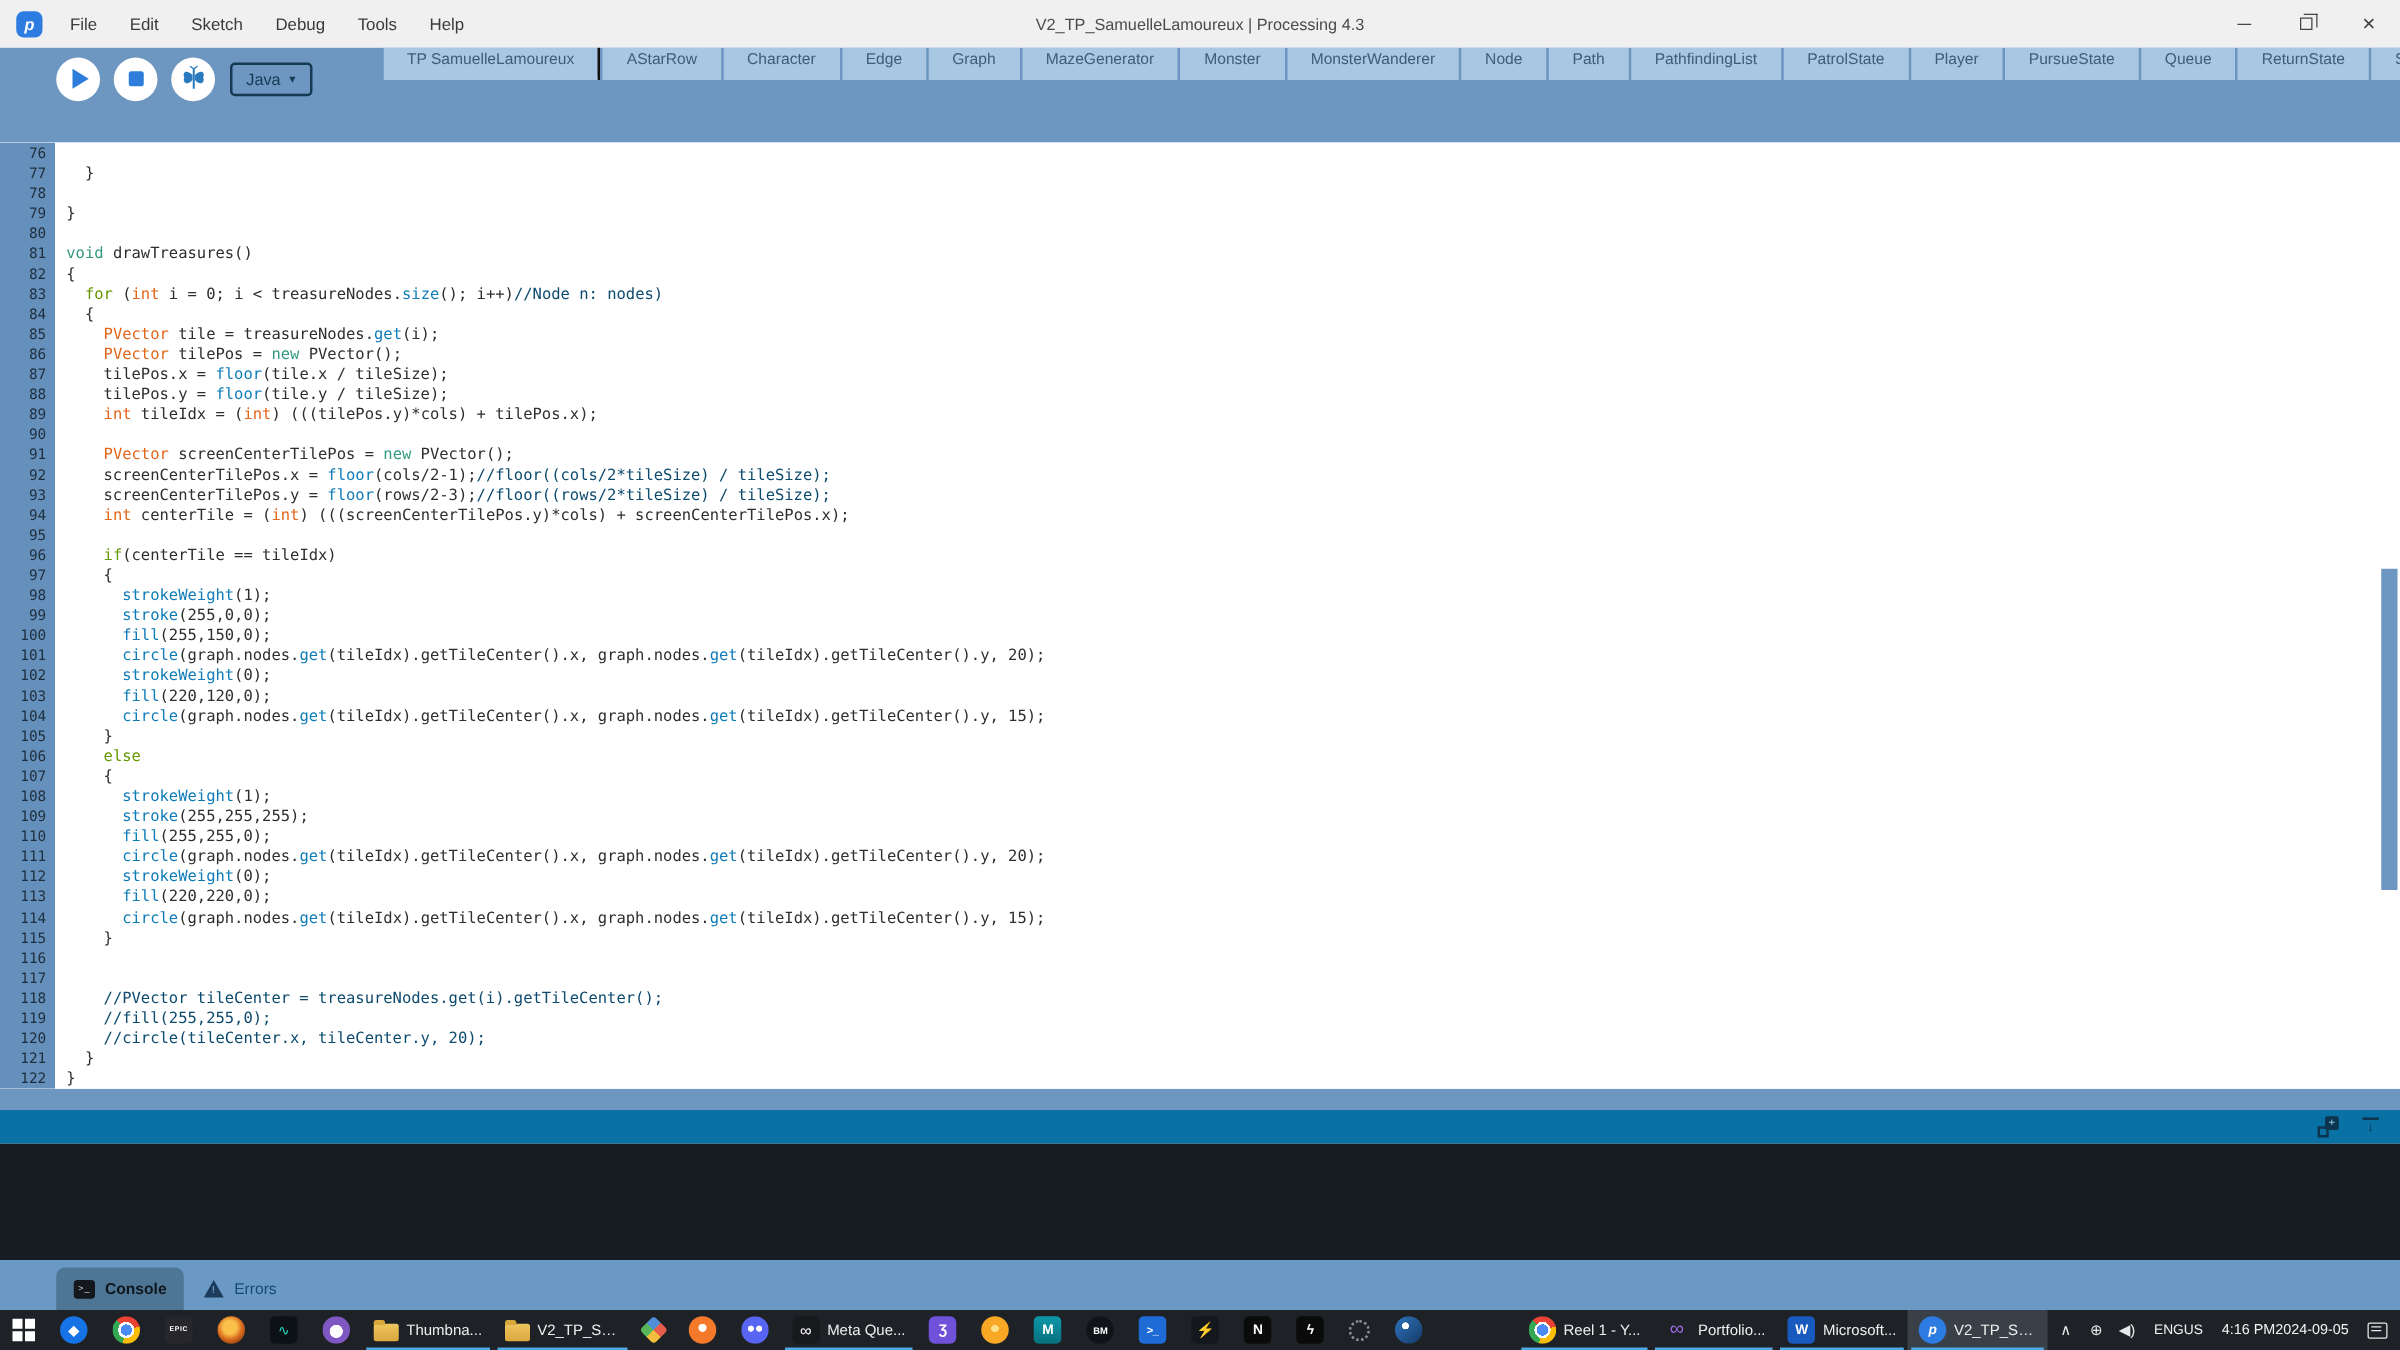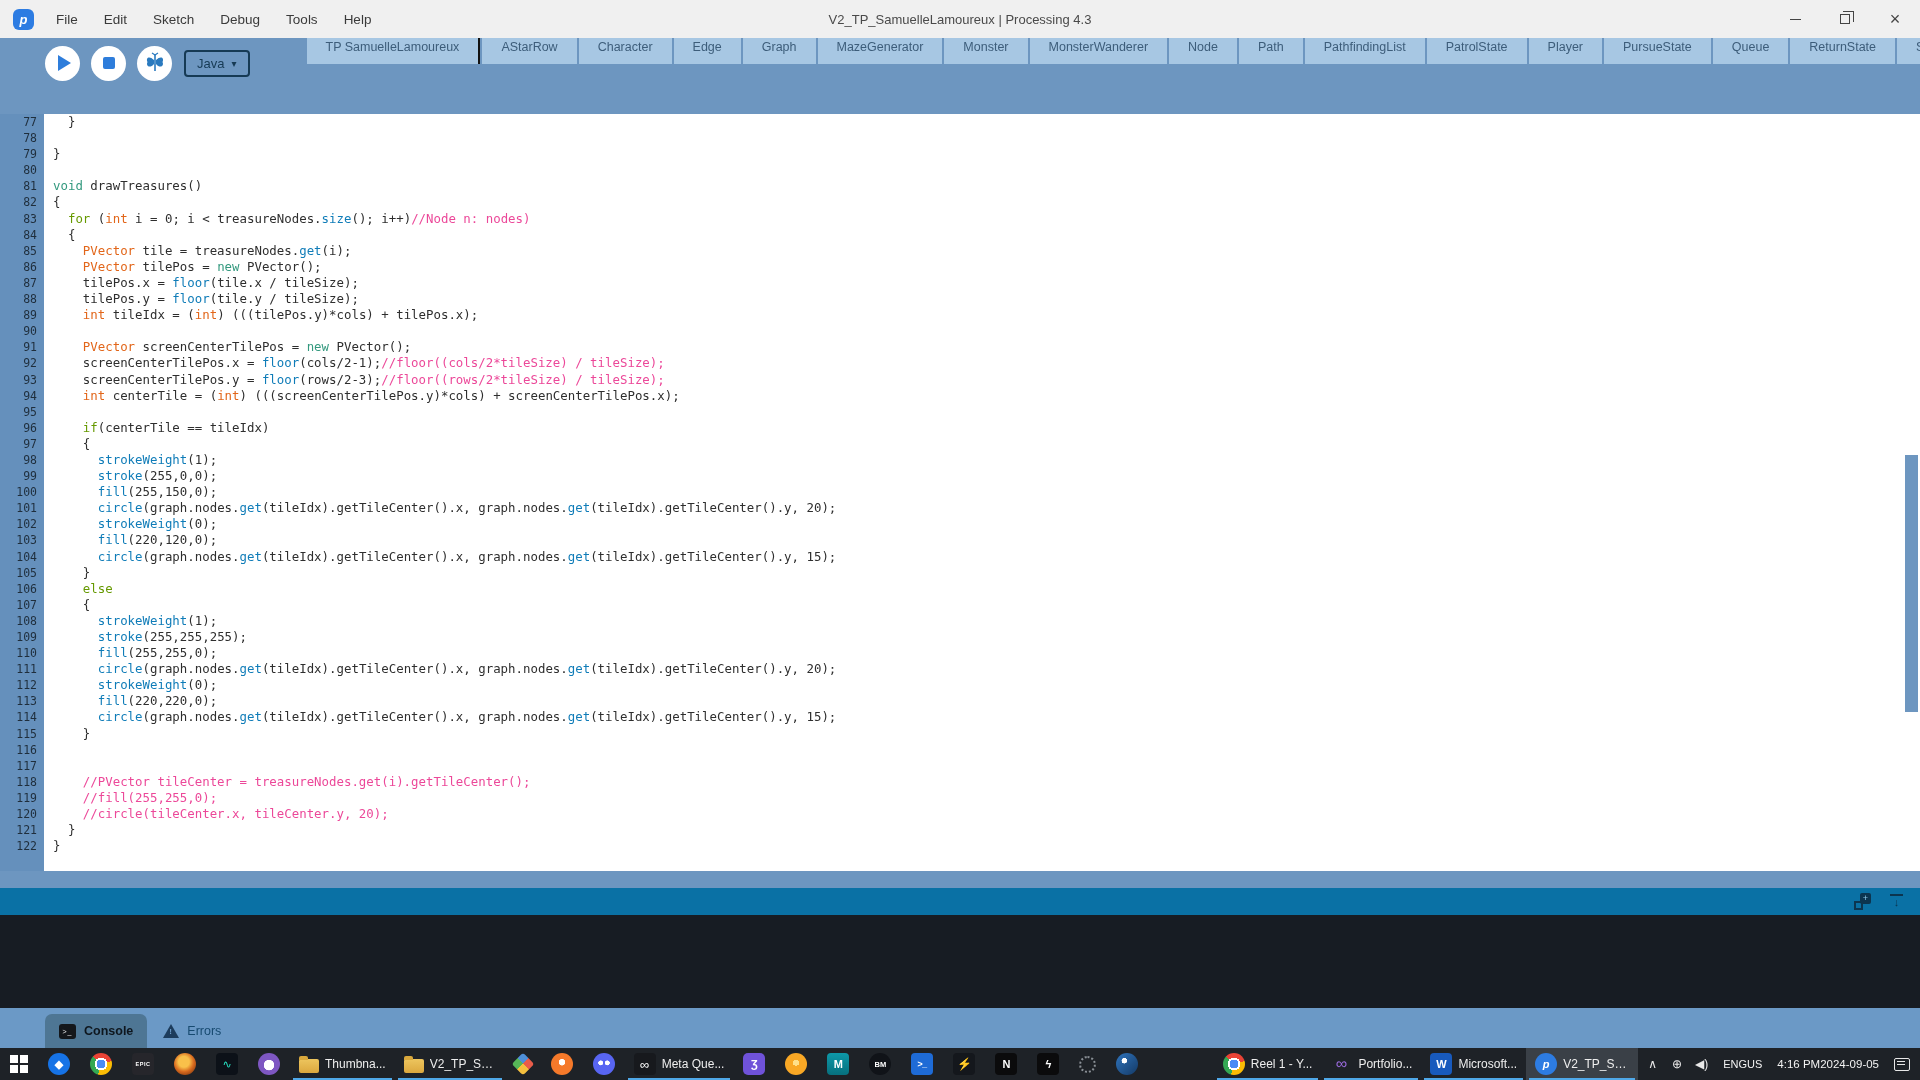--- a/index.html
+++ b/index.html
@@ -34,21 +34,21 @@
   .tab.active{background:#bef264;color:#0c3c67;font-weight:bold}
   .tab.stub{width:40px}
 
   
   .editor{height:757px;background:#fff;position:relative;overflow:hidden;flex:none}
   .gutter-bg{position:absolute;left:0;top:0;bottom:0;width:44px;background:#6590bc}
   .codewrap{position:absolute;inset:0}
   .cl{display:flex;height:16.1px;line-height:16.1px;font-family:"DejaVu Sans Mono",monospace;font-size:12.4px}
   .ln{flex:none;width:44px;text-align:right;padding-right:7px;color:#1f2e3c;font-size:11.5px}
   .ct{padding-left:9px;white-space:pre}
-  .p{color:#2e2e2e}.k1{color:#33997e}.k2{color:#669900}.ty{color:#e2661a}.fn{color:#0f7cb8}.cm{color:#ec4899}
+  .p{color:#2e2e2e}.k1{color:#33997e}.k2{color:#669900}.ty{color:#e2661a}.fn{color:#0f7cb8}.cm{color:#0c4a6e}
   .vscroll{position:absolute;right:2px;top:45%;width:13px;height:34%;background:#6d96c0}
 
   
   .hband{height:17px;background:#6d96c0;flex:none}
   .tealband{height:27px;background:#0a71a5;flex:none;display:flex;align-items:center;justify-content:flex-end;gap:18px;padding-right:16px}
   .cp-ic{position:relative;width:17px;height:17px}
   .cp-back{position:absolute;left:0;bottom:0;width:9px;height:9px;border:2px solid #0c3550}
   .cp-front{position:absolute;right:0;top:0;width:11px;height:11px;background:#0c3550;color:#8fc8e8;font-size:9px;line-height:11px;text-align:center;border-radius:2px}
   .pin-ic{position:relative;width:15px;height:17px;text-align:center}
   .pin-bar{position:absolute;top:1px;left:1px;width:13px;height:2px;background:#0c3550}
@@ -179,20 +179,24 @@
         <div class="tab">State</div>
         <div class="tab active">TreasureManager</div>
         <div class="tab stub"></div>
       </div>
   </div>
 
   <div class="editor">
     <div class="gutter-bg"></div>
     <div class="codewrap" id="codewrap">
         <div class="cl">
+          <span class="ln">76</span>
+          <span class="ct"></span>
+        </div>
+        <div class="cl">
           <span class="ln">77</span>
           <span class="ct"><span class="p">  }</span></span>
         </div>
         <div class="cl">
           <span class="ln">78</span>
           <span class="ct"></span>
         </div>
         <div class="cl">
           <span class="ln">79</span>
           <span class="ct"><span class="p">}</span></span>

